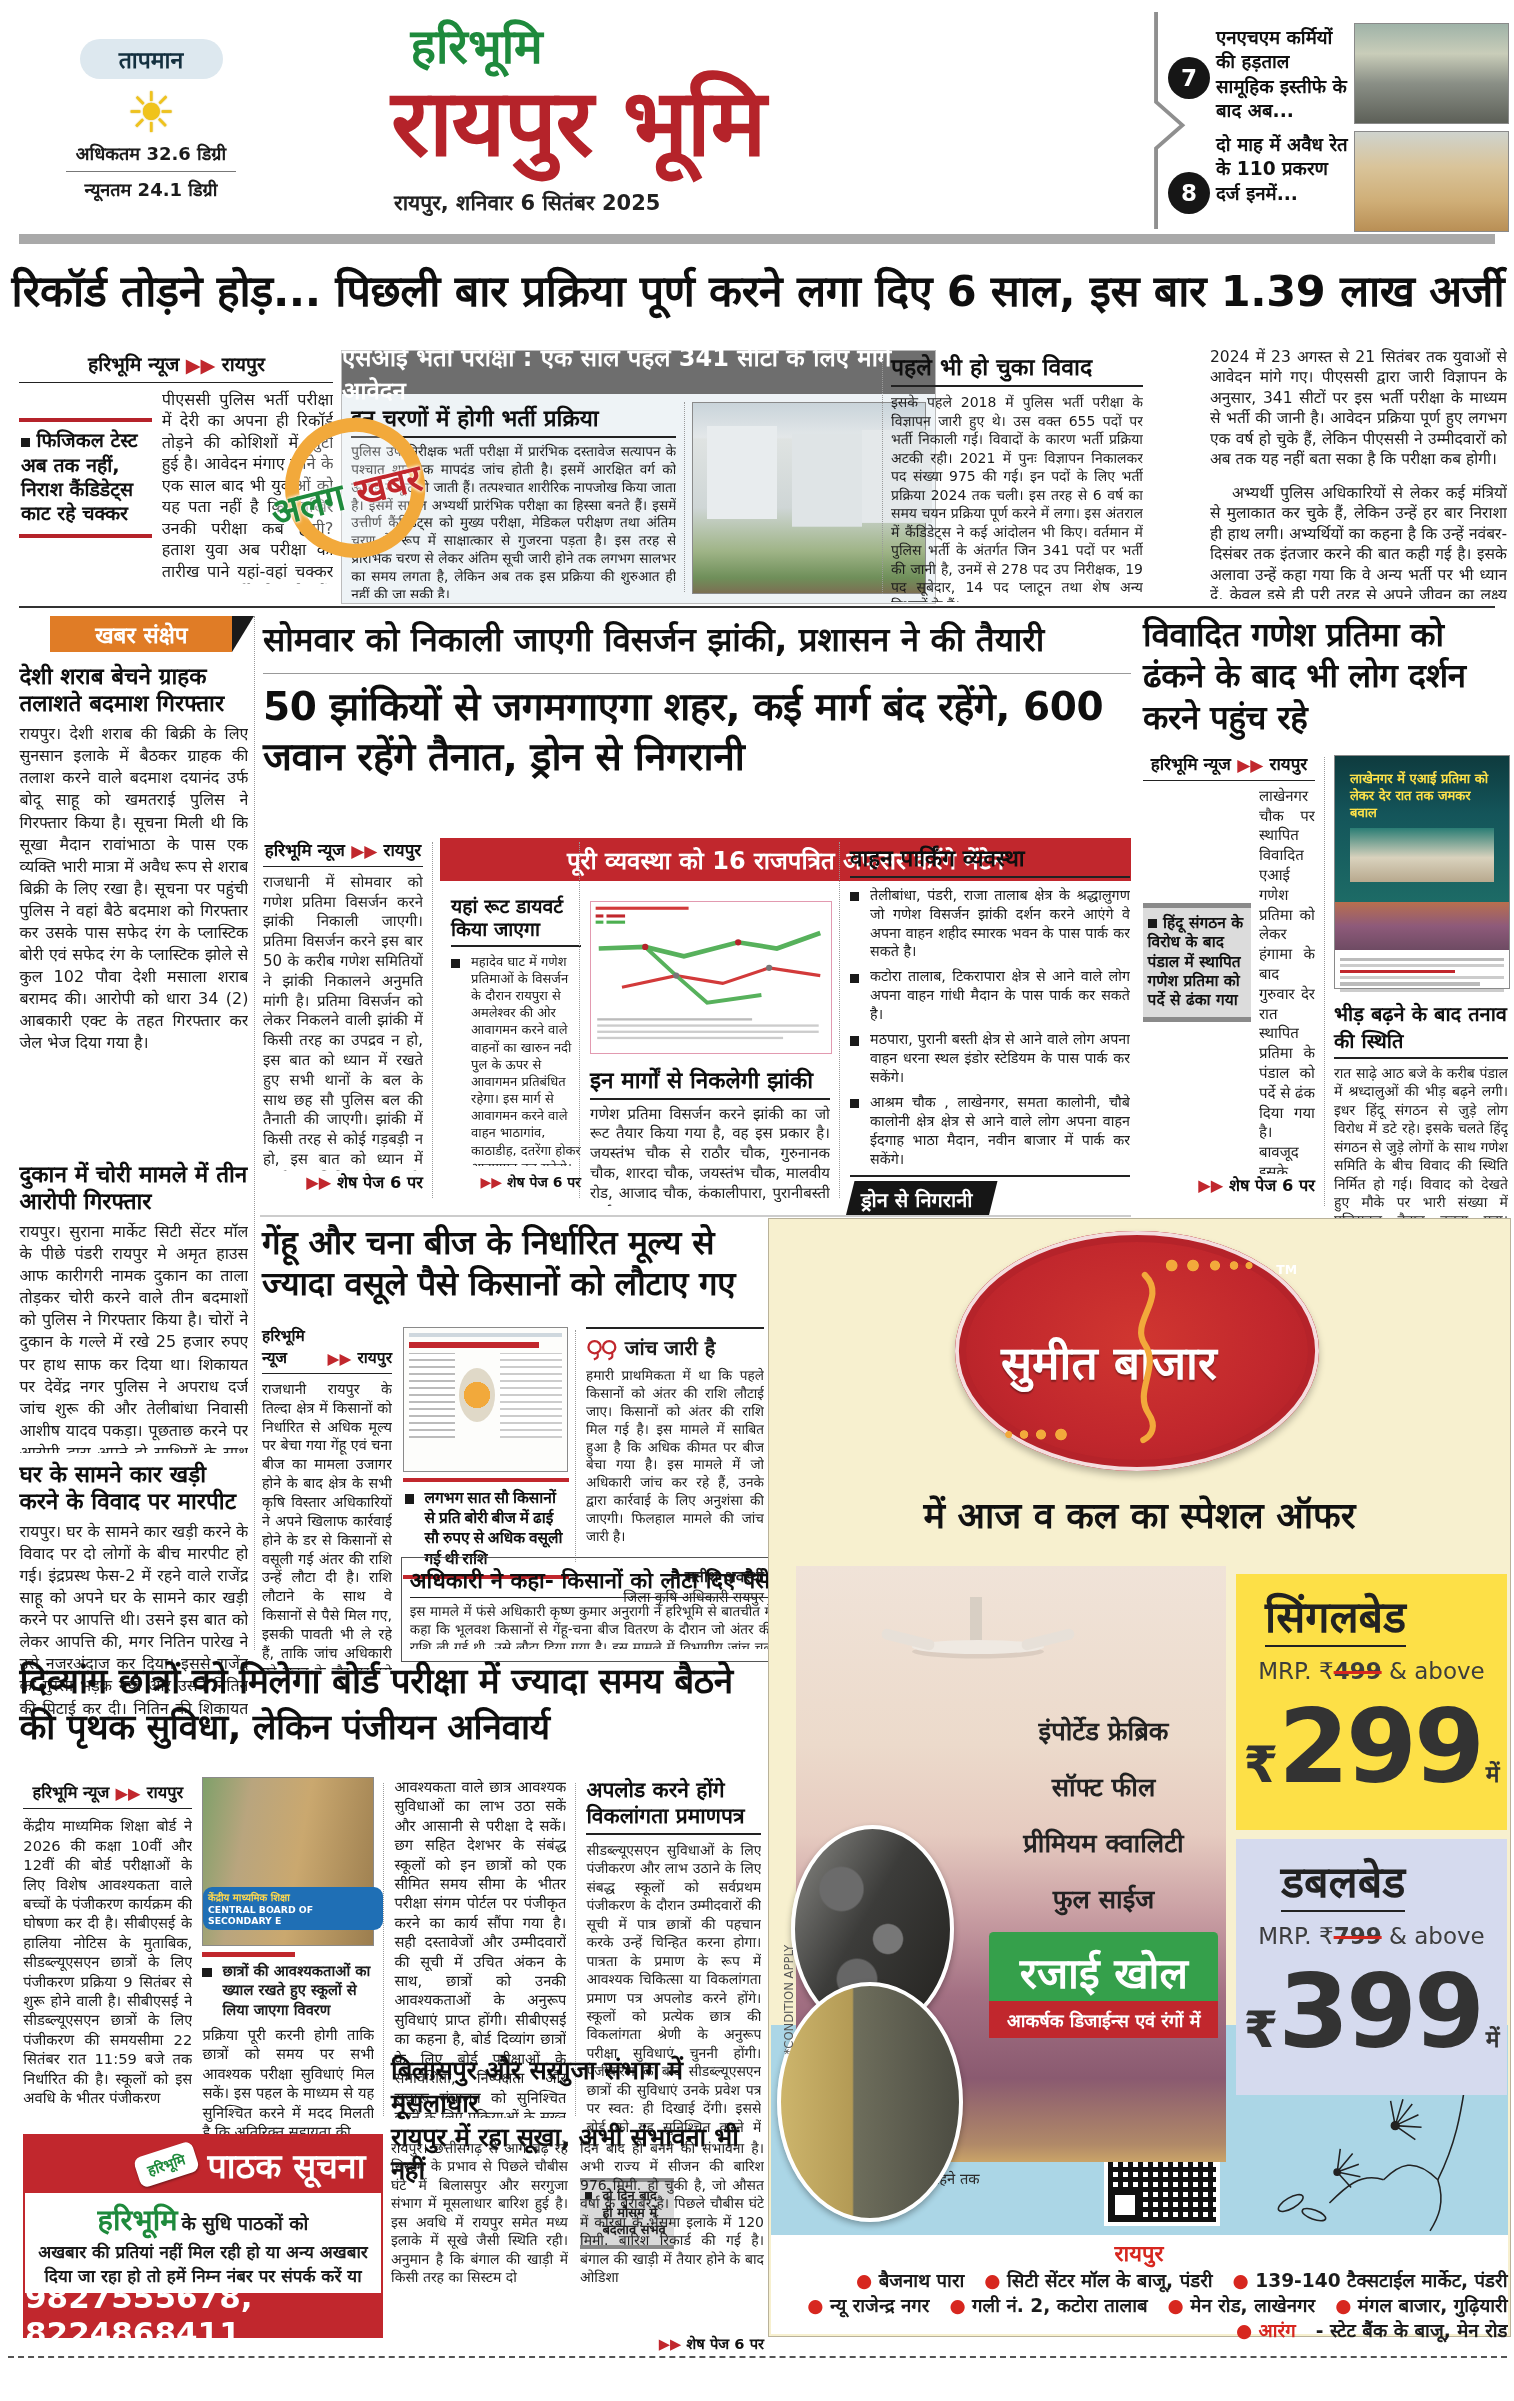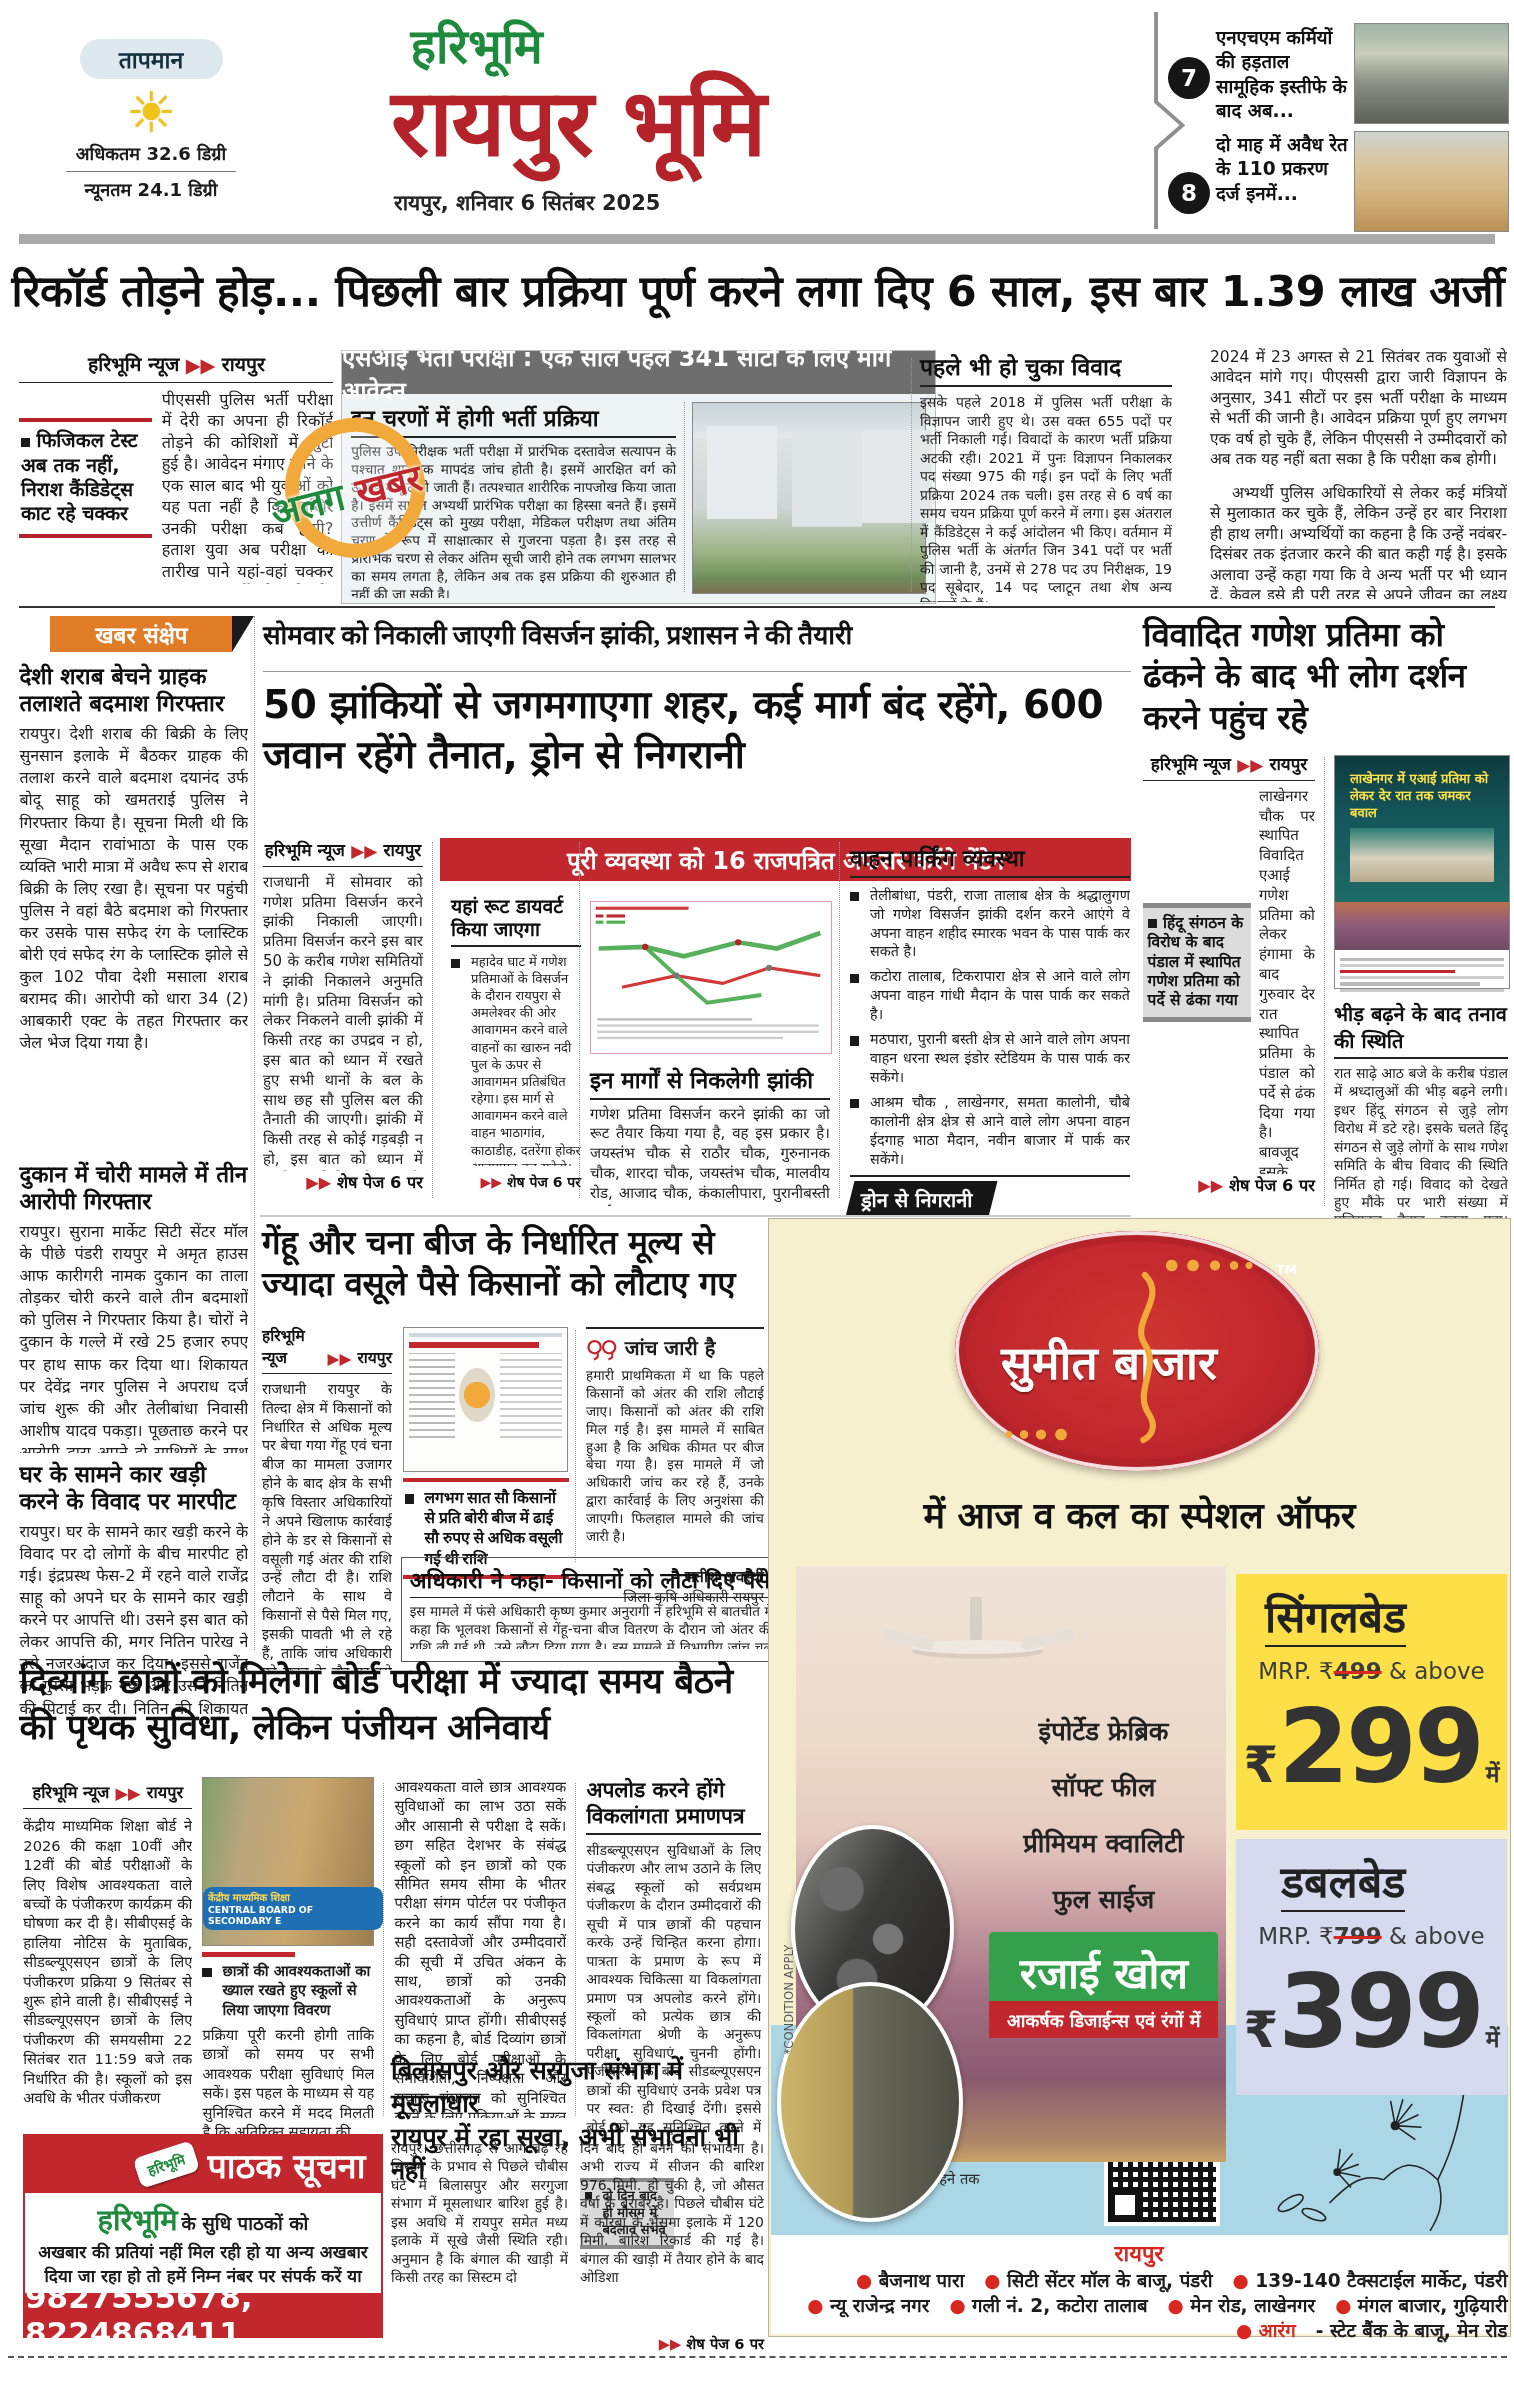--- a/index.html
+++ b/index.html
@@ -95,21 +95,21 @@
       <div class="sec-title" style="font-size:22.5px;display:block;">इन चरणों में होगी भर्ती प्रक्रिया</div>
       <div class="body-txt clip" style="font-size:13.6px;margin-top:4.6px;height:155px;">पुलिस  उप निरीक्षक भर्ती परीक्षा में प्रारंभिक दस्तावेज सत्यापन के पश्चात  शारीरिक मापदंड जांच होती है। इसमें आरक्षित वर्ग को ऊंचाई में छूट दी जाती  हैं। तत्पश्चात शारीरिक नापजोख किया जाता है। इसमें सफल अभ्यर्थी  प्रारंभिक परीक्षा का हिस्सा बनते हैं। इसमें उत्तीर्ण कैंडिडेट्स को मुख्य  परीक्षा, मेडिकल परीक्षण तथा अंतिम चरण के रूप में साक्षात्कार से गुजरना  पड़ता है। इस तरह से प्रारंभिक चरण से लेकर अंतिम सूची जारी होने तक लगभग  सालभर का समय लगता है, लेकिन अब तक इस प्रक्रिया की शुरुआत ही नहीं की जा  सकी है।</div>
     </div>
     <div class="abs dotv" style="left:342px;top:51px;height:190px;"></div>
     <div class="abs photo" style="left:350px;top:51px;width:232px;height:190px;background:
         linear-gradient(180deg,#c9d4da 0%,#e3e7e9 18%,#dfe3e2 19%,#cfd6d6 55%,#9fb487 78%,#6f8f5a 92%,#7b6f52 100%);">
       <div class="abs" style="left:14px;top:23px;width:70px;height:93px;background:#e8ecee;box-shadow:85px 7.7px 0 #dfe4e6, 155px 3.9px 0 #e4e8ea;"></div>
     </div>
   </div>
 
-  <div class="abs" style="left:920px;top:350px;width:252px;height:252px;">
+  <div class="abs" style="left:891px;top:350px;width:252px;height:252px;">
     <div class="abs dotv" style="left:-9.3px;top:7.7px;height:236px;"></div>
     <div class="sec-title" style="font-size:23px;display:block;">पहले भी हो चुका विवाद</div>
     <div class="body-txt clip" style="font-size:14px;margin-top:6.2px;height:209px;">इसके पहले 2018 में पुलिस भर्ती परीक्षा के विज्ञापन जारी हुए थे। उस वक्त 655 पदों पर भर्ती  निकाली गई। विवादों के कारण भर्ती प्रक्रिया अटकी रही। 2021 में पुनः विज्ञापन निकालकर पद संख्या 975 की गई। इन पदों के लिए भर्ती प्रक्रिया 2024 तक चली। इस तरह से 6 वर्ष का समय चयन प्रक्रिया पूर्ण करने में लगा। इस अंतराल में कैंडिडेट्स ने कई आंदोलन भी किए। वर्तमान में पुलिस भर्ती के अंतर्गत जिन 341 पदों पर भर्ती की जानी है, उनमें से 278 पद उप निरीक्षक, 19 पद सूबेदार, 14 पद प्लाटून तथा शेष अन्य विभागों के हैं।</div>
   </div>
 
   <div class="abs" style="left:1210px;top:347px;width:297px;height:256px;">
     <div class="body-txt clip" style="font-size:15.5px;height:136px;">2024 में 23 अगस्त से 21 सितंबर तक युवाओं से आवेदन मांगे गए। पीएससी द्वारा जारी विज्ञापन के  अनुसार, 341 सीटों पर इस भर्ती परीक्षा के माध्यम से भर्ती की जानी है। आवेदन प्रक्रिया पूर्ण हुए लगभग एक वर्ष हो चुके हैं, लेकिन पीएससी ने  उम्मीदवारों को अब तक यह नहीं बता सका है कि परीक्षा कब होगी।</div>
     <div class="body-txt clip" style="font-size:15.5px;height:116px;text-indent:22px;">अभ्यर्थी पुलिस अधिकारियों से लेकर कई मंत्रियों से मुलाकात कर चुके हैं, लेकिन उन्हें हर बार निराशा ही हाथ लगी। अभ्यर्थियों का कहना है कि उन्हें नवंबर-दिसंबर तक इंतजार करने की बात कही गई है। इसके अलावा उन्हें कहा गया कि वे अन्य भर्ती पर भी ध्यान दें, केवल इसे ही पूरी तरह से अपने जीवन का लक्ष्य बनाकर ना चलें।</div>
   </div>
 
@@ -125,21 +125,21 @@
       <div class="body-txt clip" style="font-size:16px;margin-top:6.2px;height:430px;line-height:1.38;">रायपुर। देशी शराब की बिक्री के लिए सुनसान इलाके में बैठकर ग्राहक की तलाश करने वाले बदमाश दयानंद उर्फ बोदू साहू को खमतराई पुलिस ने गिरफ्तार किया है। सूचना मिली थी कि सूखा मैदान रावांभाठा के पास एक व्यक्ति भारी मात्रा में अवैध रूप से शराब बिक्री के लिए रखा है। सूचना पर पहुंची पुलिस ने वहां बैठे बदमाश को गिरफ्तार कर उसके पास सफेद रंग के प्लास्टिक बोरी एवं सफेद रंग के प्लास्टिक झोले से कुल 102 पौवा देशी मसाला शराब बरामद की। आरोपी को धारा 34 (2) आबकारी एक्ट के तहत गिरफ्तार कर जेल भेज दिया गया है।</div>
       <div style="font-size:22.5px;font-weight:bold;line-height:1.2;margin-top:7.7px;color:#0f0f0f;">दुकान में चोरी मामले में तीन आरोपी गिरफ्तार</div>
       <div class="body-txt clip" style="font-size:16px;margin-top:6.2px;height:232px;line-height:1.38;">रायपुर। सुराना मार्केट सिटी सेंटर मॉल के पीछे पंडरी रायपुर मे अमृत हाउस आफ कारीगरी नामक दुकान का ताला तोड़कर चोरी करने वाले तीन बदमाशों को पुलिस ने गिरफ्तार किया है। चोरों ने दुकान के गल्ले में रखे 25 हजार रुपए पर हाथ साफ कर दिया था। शिकायत पर देवेंद्र नगर पुलिस ने अपराध दर्ज जांच शुरू की और तेलीबांधा निवासी आशीष यादव पकड़ा। पूछताछ करने पर आरोपी द्वारा अपने दो साथियों के साथ मिलकर घटना को अंजाम देना स्वीकार किया। उनके कब्जे से चोरी की नकद रकम 25 हजार रुपए जब्त की गई।</div>
       <div style="font-size:22.5px;font-weight:bold;line-height:1.2;margin-top:7.7px;color:#0f0f0f;">घर के सामने कार खड़ी करने के विवाद पर मारपीट</div>
       <div class="body-txt clip" style="font-size:16px;margin-top:6.2px;height:198px;line-height:1.38;">रायपुर। घर के सामने कार खड़ी करने के विवाद पर दो लोगों के बीच मारपीट हो गई। इंद्रप्रस्थ फेस-2 में रहने वाले राजेंद्र साहू को अपने घर के सामने कार खड़ी करने पर आपत्ति थी। उसने इस बात को लेकर आपत्ति की, मगर नितिन पारेख ने उसे नजरअंदाज कर दिया। इससे राजेंद्र का गुस्सा भड़क गया और उसने नितिन की पिटाई कर दी। नितिन की शिकायत पर डीडीनगर पुलिस ने राजेंद्र के खिलाफ अपराध दर्ज किया है।</div>
     </div>
   </div>
   <div class="abs dotv" style="left:254px;top:616px;height:1034px;"></div>
 
   <div class="abs" style="left:263px;top:616px;width:868px;height:596px;">
-    <div style="font-size:26px;font-weight:bold;color:#111;border-bottom:1.5px solid #999;padding-bottom:19px;font-family:Liberation Serif, serif;">सोमवार को निकाली जाएगी विसर्जन झांकी, प्रशासन ने की तैयारी</div>
+    <div style="font-size:33px;font-weight:bold;color:#111;border-bottom:1.5px solid #999;padding-bottom:12px;">सोमवार को निकाली जाएगी विसर्जन झांकी, प्रशासन ने की तैयारी</div>
     <div class="hl" style="font-size:39px;line-height:1.3;margin-top:7.7px;">50 झांकियों से जगमगाएगा शहर, कई मार्ग बंद रहेंगे, 600 जवान रहेंगे तैनात, ड्रोन से निगरानी</div>
 
     <div class="abs" style="left:0;top:222px;width:160px;">
       <div class="byline" style="font-size:17px;">
         <span>हरिभूमि न्यूज</span>
         <span class="arr">▶▶</span>
         <span>रायपुर</span>
       </div>
       <div class="body-txt clip" style="font-size:15px;margin-top:6.2px;height:298px;">राजधानी में सोमवार को गणेश प्रतिमा विसर्जन करने झांकी निकाली जाएगी। प्रतिमा विसर्जन करने इस बार 50 के करीब गणेश समितियों ने झांकी निकालने अनुमति मांगी है। प्रतिमा विसर्जन को लेकर निकलने वाली झांकी में किसी तरह का उपद्रव न हो, इस बात को ध्यान में रखते हुए सभी थानों के बल के साथ छह सौ पुलिस बल की तैनाती की जाएगी। झांकी में किसी तरह से कोई गड़बड़ी न हो, इस बात को ध्यान में रखते हुए सिविल में पुरुष के साथ महिला पुलिसकर्मियों की तैनाती की जाएगी। झांकी परंपरागत रूट से निकाली जाएगी। रूट में किसी तरह से कोई बदलाव नहीं किया गया है। जिस दिन गणेश प्रतिमा</div>
       <div class="more">

